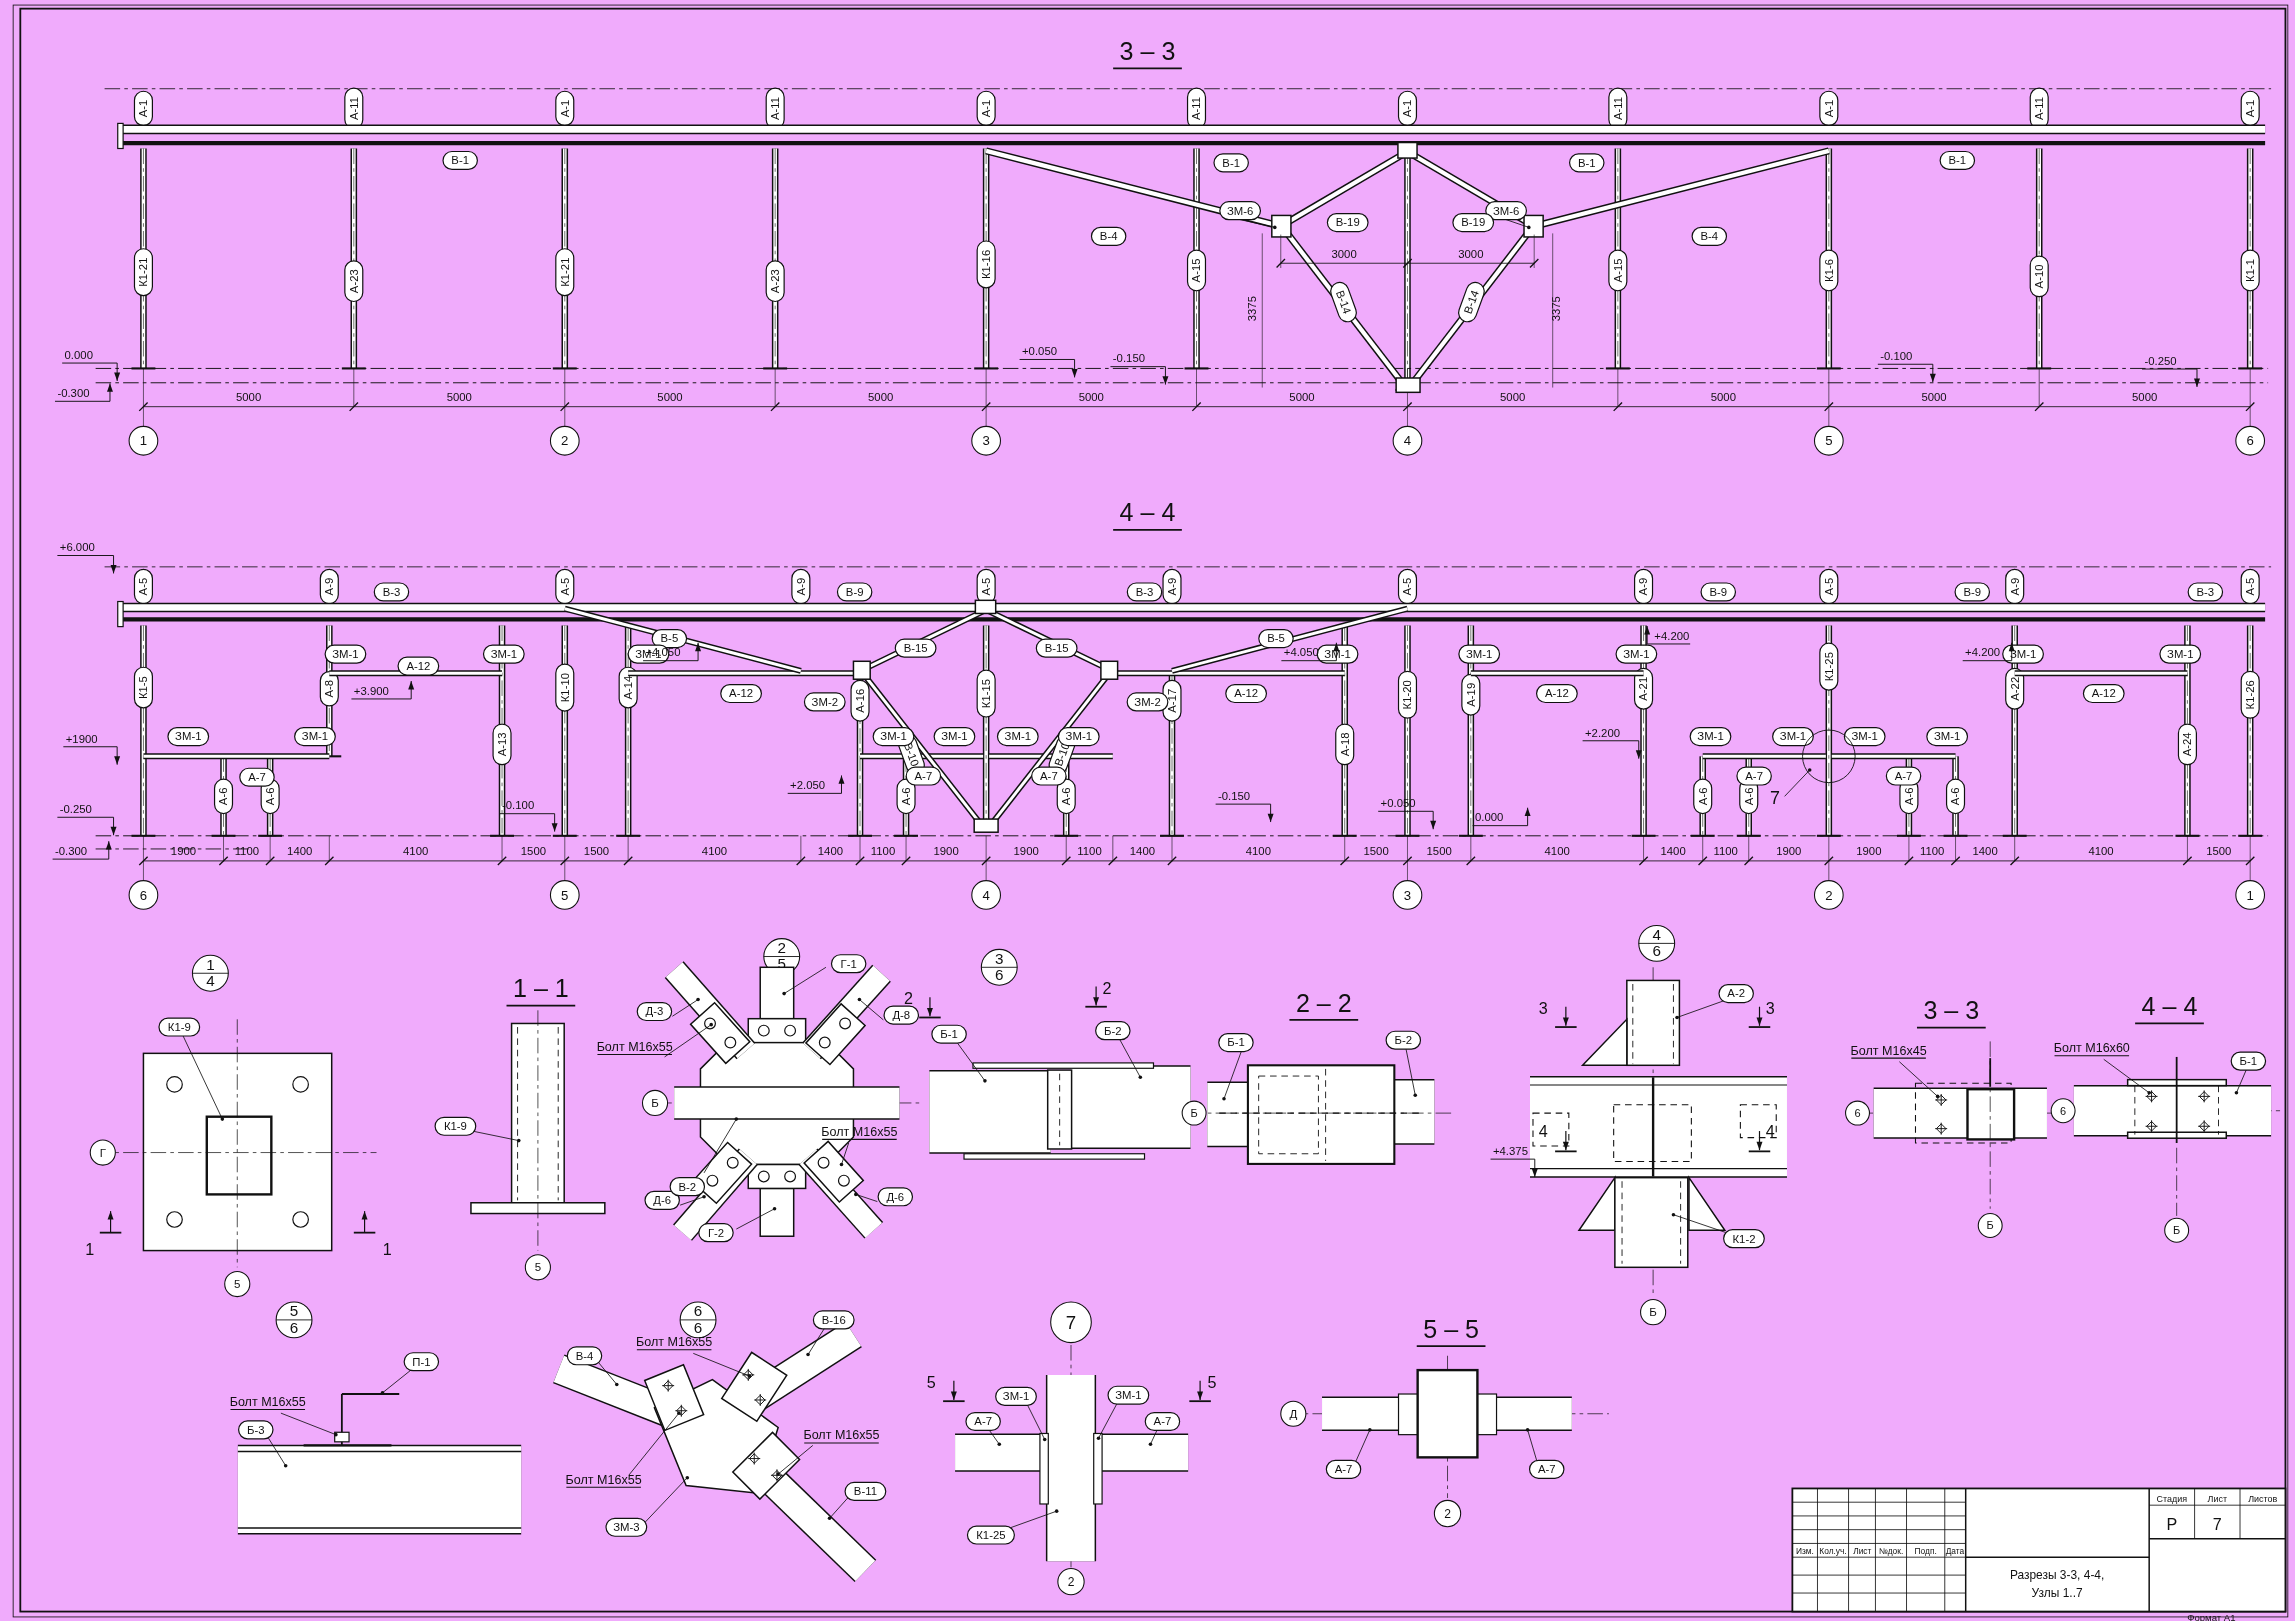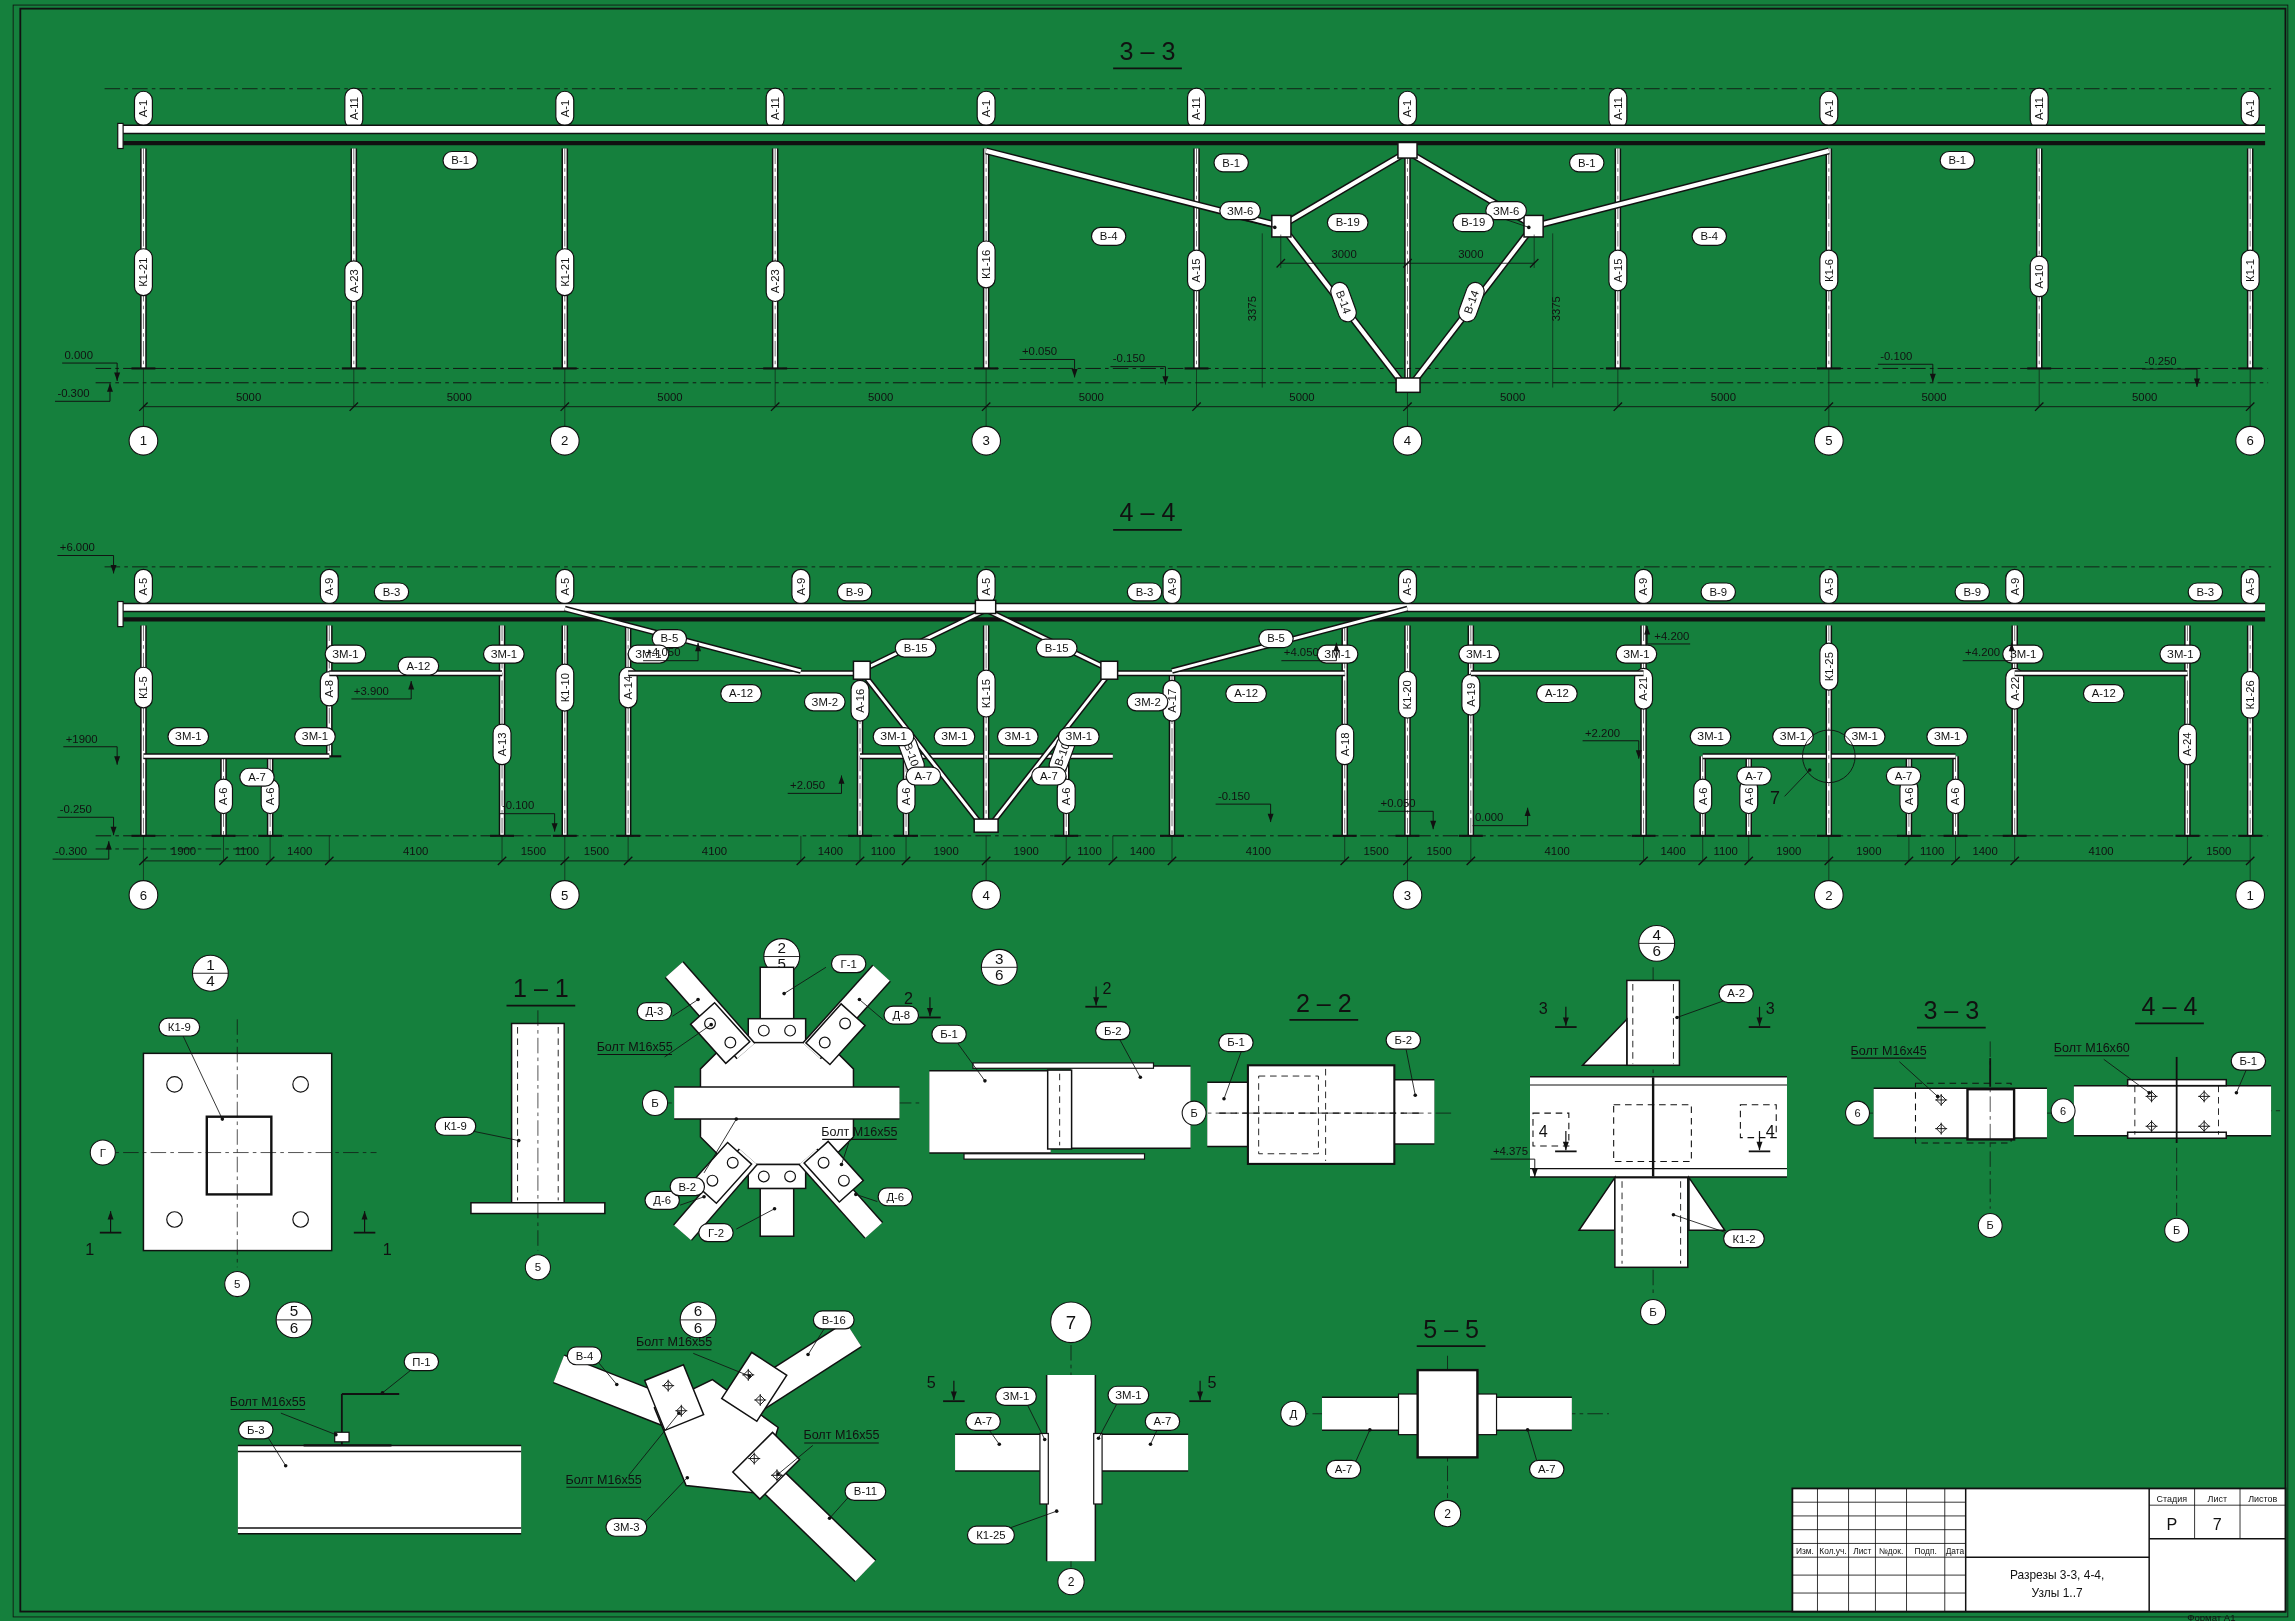--- a/index.html
+++ b/index.html
@@ -1,16 +1,16 @@
 <!DOCTYPE html>
 <html style="font-size:9.6px"><head>
 <meta charset="utf-8">
 <style>
   html,body{margin:0;padding:0;background:#e8e8e8;}
-  #sheet{width:2295px;height:1622px;background:#15803d;position:relative;margin:0 auto;}
+  #sheet{width:2295px;height:1622px;background:#f0abfc;position:relative;margin:0 auto;}
   svg{display:block;}
   text{font-family:"Liberation Sans","DejaVu Sans",sans-serif;fill:#111;}
 </style>
 </head>
 <body>
 
 <div id="sheet">
   <svg id="cv" width="2295" height="1622" viewBox="0 0 3840 2713">
       <rect x="22" y="8" width="3806" height="2697" fill="none" stroke="#111" stroke-width="1.4"></rect>
       <rect x="34" y="14" width="3790" height="2682" fill="none" stroke="#111" stroke-width="3"></rect>

